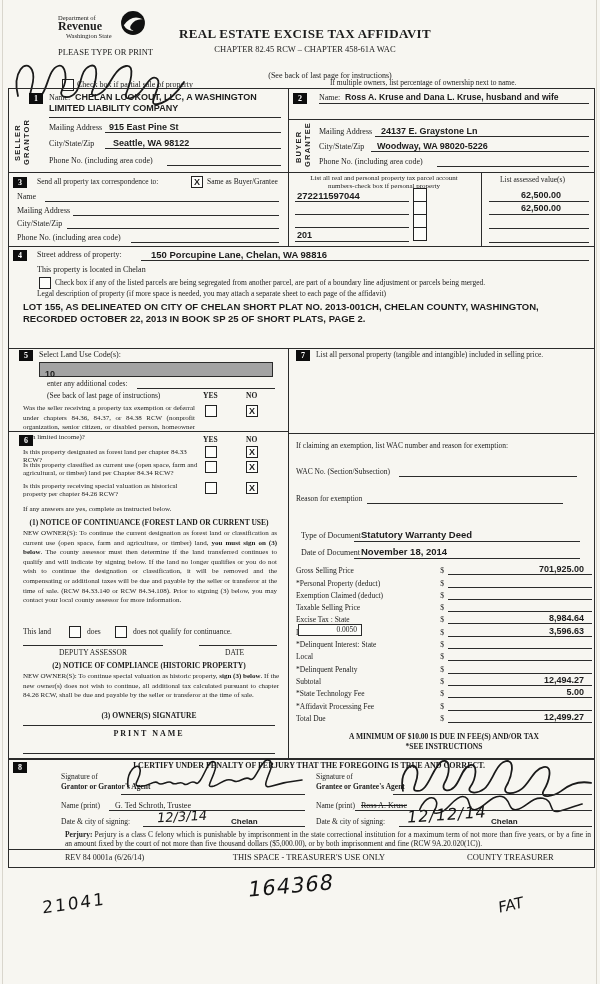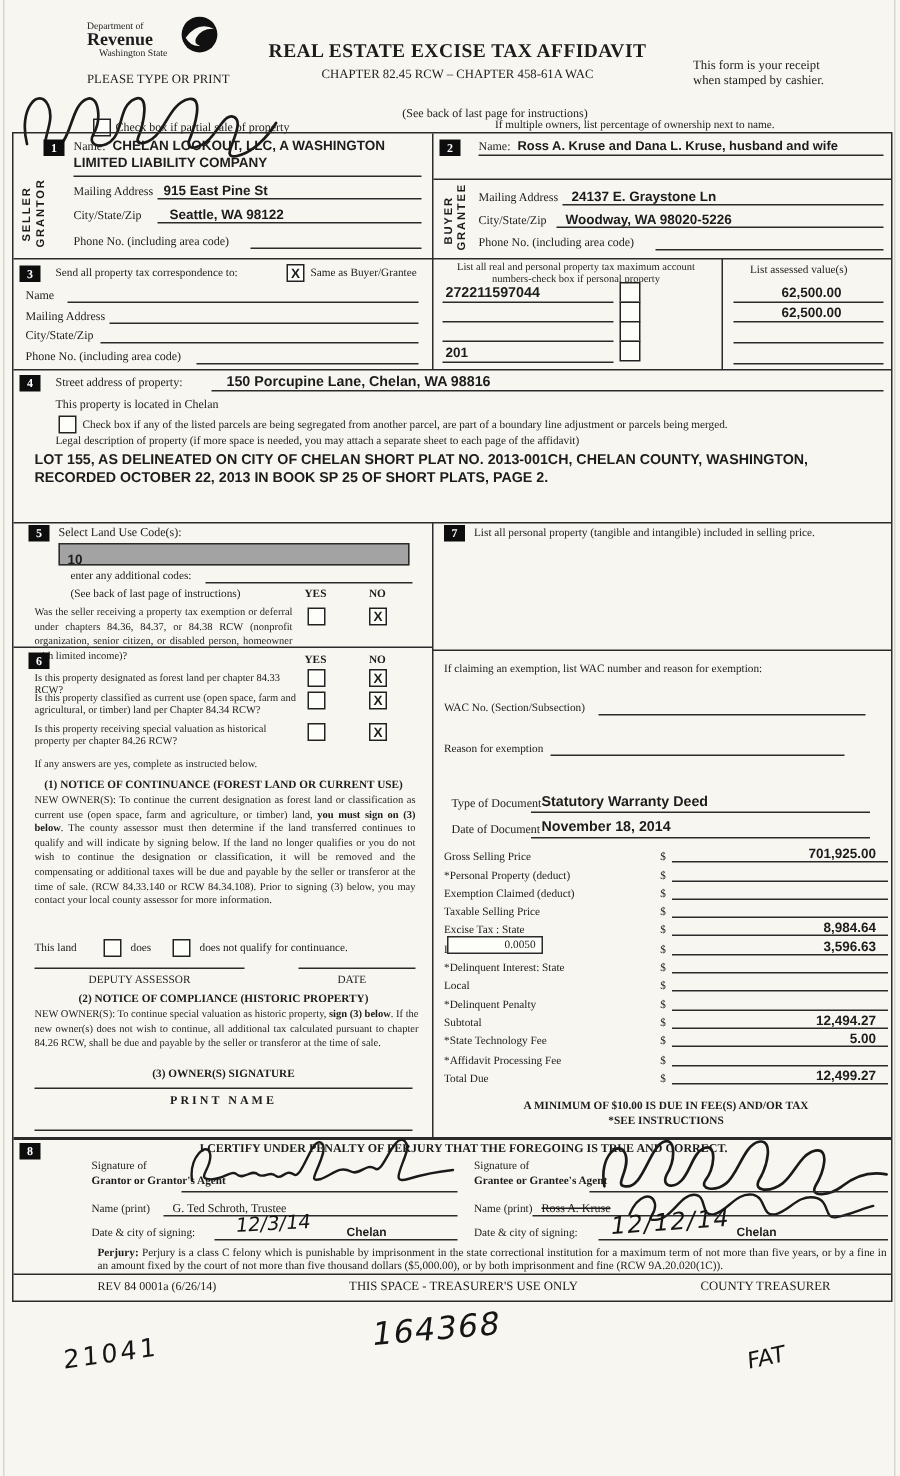--- a/index.html
+++ b/index.html
@@ -39,24 +39,20 @@
     <div class="t65">Department of</div>
     <div class="b" style="font-size:12px;line-height:11px">Revenue</div>
     <div class="t65" style="padding-left:8px">Washington State</div>
     <svg class="abs" style="left:62px;top:-4px" width="26" height="26" viewBox="0 0 24 24">
       <circle cx="12" cy="12" r="11" fill="#111"></circle>
       <path d="M3.5,14 Q11,3.5 21,8.5 Q13.5,8 10,14 Q8,17.5 12.5,19 Q6.5,19.5 3.5,14 Z" fill="#f7f6f1"></path>
     </svg>
   </div>
   <div class="abs b ctr" style="left:150px;top:26px;width:310px;font-size:13px;letter-spacing:.3px">REAL ESTATE EXCISE TAX AFFIDAVIT</div>
   <div class="abs ctr t85" style="left:150px;top:44px;width:310px">CHAPTER 82.45 RCW – CHAPTER 458-61A WAC</div>
-  <div class="abs t85" style="left:462px;top:38px;width:125px;line-height:10px">
-    <div>This form is your receipt</div>
-    <div>when stamped by cashier.</div>
-  </div>
   <div class="abs t85" style="left:58px;top:47px">PLEASE TYPE OR PRINT</div>
   <div class="abs ctr t8" style="left:200px;top:71px;width:260px">(See back of last page for instructions)</div>
   <div class="abs t75" style="left:330px;top:78px">If multiple owners, list percentage of ownership next to name.</div>
   <span class="cb" style="left:62px;top:79px"></span>
   <div class="abs t8" style="left:77px;top:80px">Check box if partial sale of property</div>
   <svg class="abs" style="left:8px;top:52px" width="185" height="58" viewBox="0 0 185 58">
     <path d="M10 44 C4 20 18 6 24 18 C30 30 16 46 26 46 C40 48 38 18 50 14 C58 11 60 28 54 38 C50 46 62 48 68 40 C74 32 72 18 82 14 C92 10 88 30 84 40 C82 46 92 44 98 36 C104 28 108 16 118 14 C128 12 122 32 118 42 C116 50 128 46 134 38 L140 30 C146 22 152 26 150 34 C148 44 140 54 150 52 C160 50 170 40 176 30" fill="none" stroke="#1a1a1a" stroke-width="1.8" stroke-linecap="round"></path>
   </svg>
 
   <div class="abs" style="left:8px;top:88px;width:585px;height:778px;border:1px solid #2b2b2b">
@@ -113,21 +109,21 @@
     <span class="abs t8" style="left:8px;top:103px">Name</span>
     <span class="ul" style="left:36px;top:101px;width:234px;height:11px"></span>
     <span class="abs t8" style="left:8px;top:117px">Mailing Address</span>
     <span class="ul" style="left:64px;top:115px;width:206px;height:11px"></span>
     <span class="abs t8" style="left:8px;top:130px">City/State/Zip</span>
     <span class="ul" style="left:58px;top:128px;width:212px;height:11px"></span>
     <span class="abs t8" style="left:8px;top:144px">Phone No. (including area code)</span>
     <span class="ul" style="left:122px;top:142px;width:148px;height:11px"></span>
 
     <div class="abs t7 ctr" style="left:282px;top:85px;width:186px;line-height:8px">
-      <div>List all real and personal property tax maximum account</div>
+      <div>List all real and personal property tax parcel account</div>
       <div>numbers-check box if personal property</div>
     </div>
     <span class="abs fv" style="left:288px;top:101px;font-size:9.5px">272211597044</span>
     <span class="ul" style="left:286px;top:100px;width:114px;height:12px"></span>
     <span class="cb" style="left:404px;top:99px;width:12px;height:12px"></span>
     <span class="ul" style="left:286px;top:113px;width:114px;height:12px"></span>
     <span class="cb" style="left:404px;top:112px;width:12px;height:12px"></span>
     <span class="ul" style="left:286px;top:126px;width:114px;height:12px"></span>
     <span class="cb" style="left:404px;top:125px;width:12px;height:12px"></span>
     <span class="abs fv" style="left:288px;top:141px">201</span>

